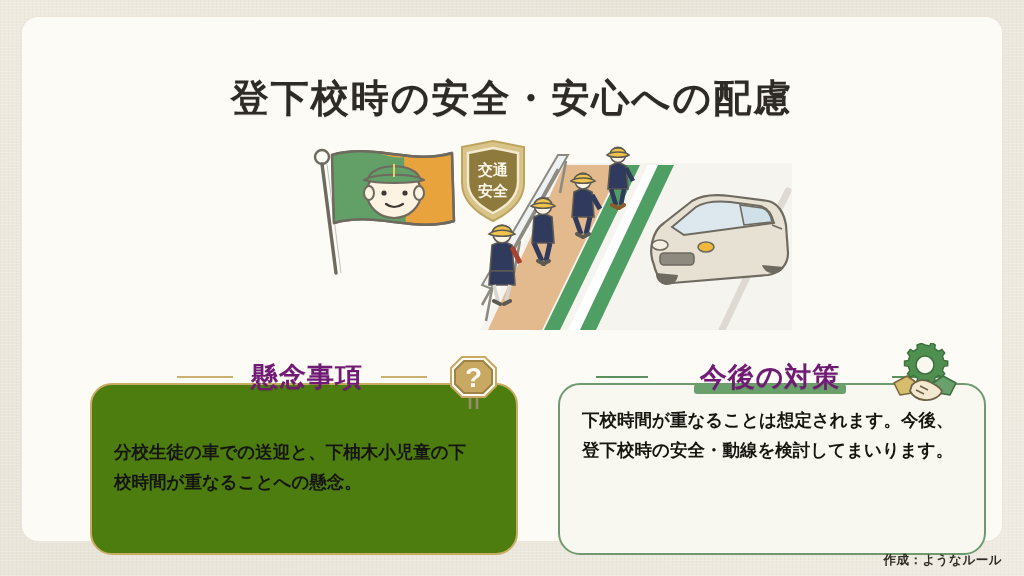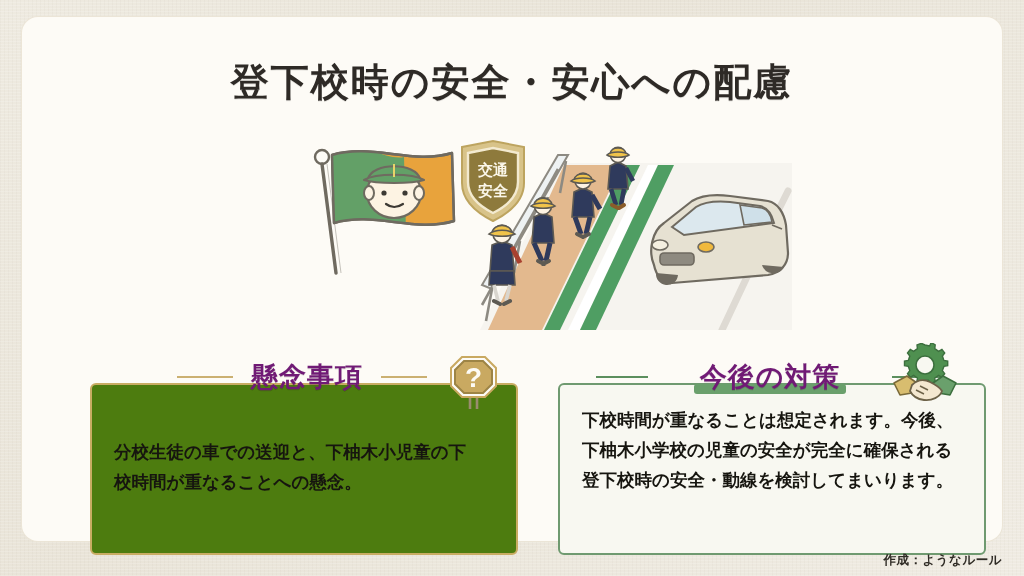--- a/index.html
+++ b/index.html
@@ -23,34 +23,34 @@
     opacity:.8;
   }
   .panel{
     position:absolute;left:22px;top:17px;width:980px;height:524px;
     background:#fdfbf6;border-radius:16px;
     box-shadow:0 0 0 1px rgba(235,228,214,.9);
   }
 
   
   .title{
-    position:absolute;left:0;right:0;top:40px;text-align:center;
+    position:absolute;left:0;right:0;top:56px;text-align:center;
     font-size:38px;font-weight:bold;letter-spacing:2px;
     color:#2e2a26;
     text-shadow:0 1px 0 rgba(0,0,0,.10);
   }
 
   
   .illus{position:absolute;left:270px;top:118px;width:500px;height:195px;text-align:right;}
   .illus svg{display:block;}
 
   
   .cards{position:absolute;left:0;top:338px;width:1024px;height:200px;}
 
-  .card{position:absolute;top:28px;height:168px;border-radius:6px;}
+  .card{position:absolute;top:28px;height:168px;border-radius:22px;}
   .card.left{left:68px;width:424px;background:#4d7c0f;border:2.2px solid #c9ac63;}
   .card.right{left:536px;width:424px;background:#f8f8f1;border:2.2px solid #6f9a70;}
 
   .card-head{
     position:absolute;top:0px;left:0;width:424px;height:44px;
     display:flex;align-items:center;justify-content:center;gap:10px;
   }
   .card-head.left{left:68px;}
   .card-head.right{left:536px;gap:44px;}
   .rule{height:2px;flex:0 0 auto;}
@@ -240,21 +240,20 @@
         <path d="M24 42 L24 58 M31 42 L31 58" stroke="#9a8c6e" stroke-width="2.6" fill="none"></path>
         <path d="M16 6 L39 6 L50 17 L50 35 L39 46 L16 46 L5 35 L5 17 Z" fill="#fdfbf6" stroke="#c9a961" stroke-width="2"></path>
         <path d="M18 10 L37 10 L46 19 L46 33 L37 42 L18 42 L9 33 L9 19 Z" fill="#c9a961" stroke="#9d8445" stroke-width="2"></path>
         <text x="27.5" y="36" text-anchor="middle" fill="#fdfbf6" font-size="28" font-weight="bold" font-family="'Liberation Sans',sans-serif">?</text>
       </svg>
     </div>
 
     <div class="card right">
       <div class="card-body">
         <div class="ln">下校時間が重なることは想定されます。今後、</div>
-        <div class="ln">下柚木小学校の児童の安全が完全に確保される</div>
         <div class="ln">登下校時の安全・動線を検討してまいります。</div>
       </div>
     </div>
 
     <div class="card-head right">
       <span class="rule green"></span>
       <span class="head-label hl">今後の対策</span>
       <span class="rule green"></span>
     </div>
 

